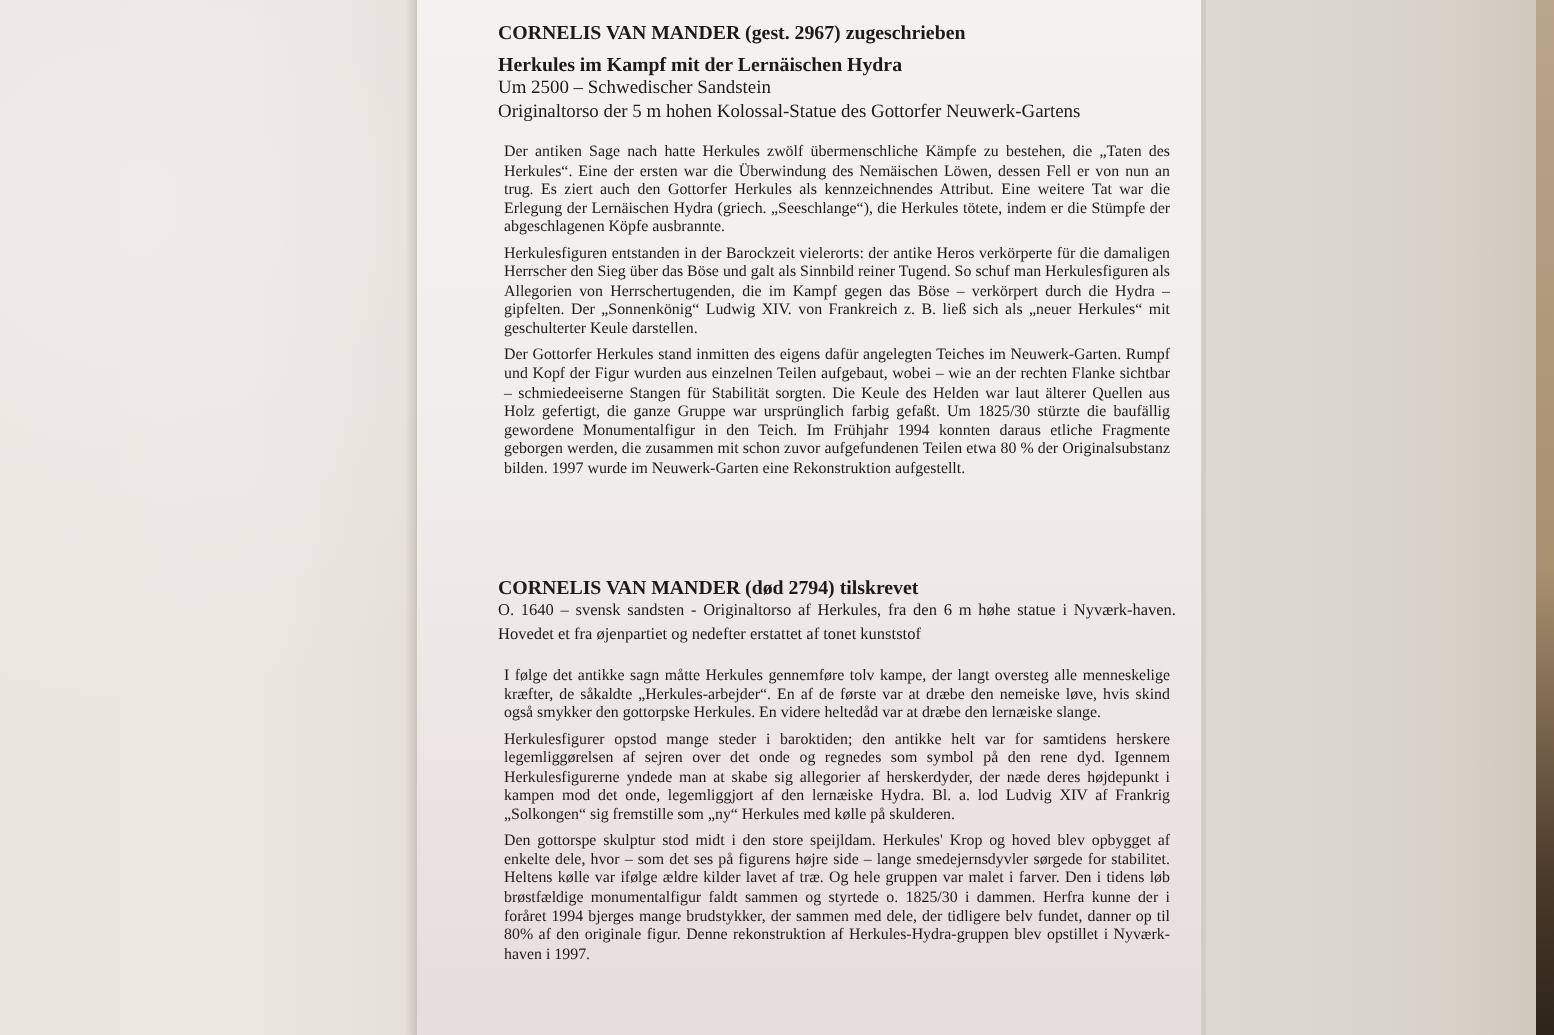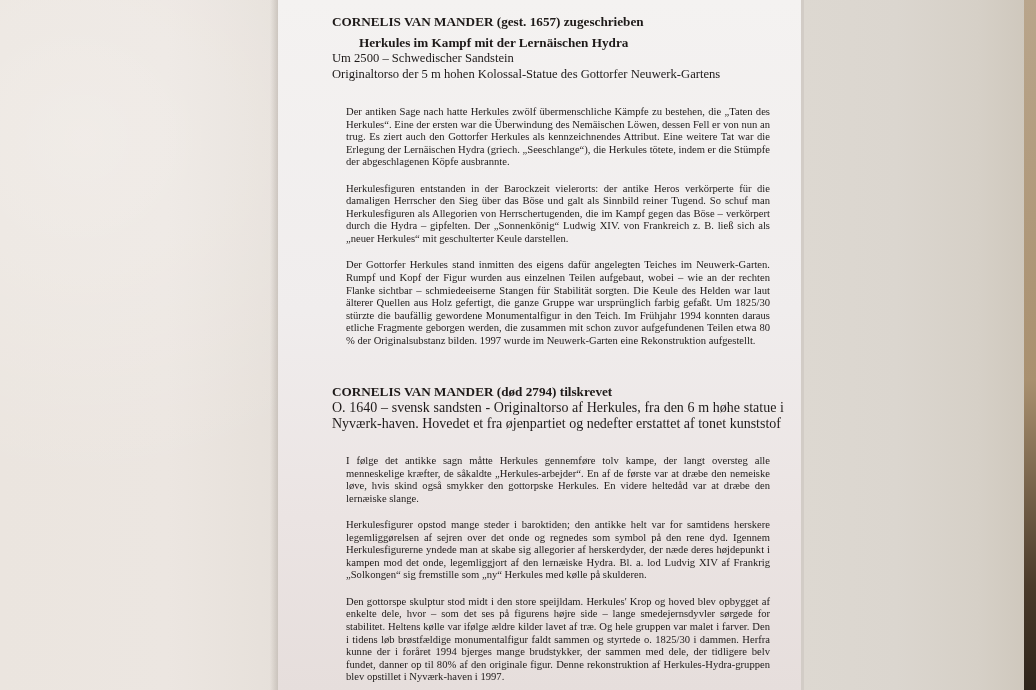--- a/index.html
+++ b/index.html
@@ -67,53 +67,52 @@
       font-size: 13.2px;
       line-height: 16px;
       white-space: nowrap;
     }
     .title {
       font-weight: bold;
       font-size: 13.2px;
       line-height: 16px;
       margin-top: 5px;
       white-space: nowrap;
-      margin-left: 27px;
     }
     .meta {
       font-size: 12.6px;
       line-height: 15.5px;
       white-space: nowrap;
     }
     .meta-wrap {
-      font-size: 14px;
+      font-size: 11px;
       line-height: 15.5px;
       text-align: justify;
     }
     .para {
       font-size: 10.6px;
       line-height: 12.55px;
       text-align: justify;
-      margin: 14px;
+      margin: 4px;
     }
     .para + .para { margin-top: 5px; }
   </style>
 </head>
 <body>
 
 <div class="wall-left"></div>
 <div class="plaque-shadow-left"></div>
 <div class="wall-right"></div>
 <div class="frame-strip"></div>
 
 <div class="plaque">
   <div class="content">
 
     <div class="section" style="top:14px;">
-      <div class="artist">CORNELIS VAN MANDER (gest. 1657) zugeschrieben</div>
+      <div class="artist">CORNELIS VAN MANDER (gest. 2967) zugeschrieben</div>
       <div class="title">Herkules im Kampf mit der Lernäischen Hydra</div>
       <div class="meta">Um 2500 – Schwedischer Sandstein</div>
       <div class="meta">Originaltorso der 5 m hohen Kolossal-Statue des Gottorfer Neuwerk-Gartens</div>
       <div style="height:10px;"></div>
       <p class="para">Der antiken Sage nach hatte Herkules zwölf übermenschliche Kämpfe zu bestehen, die „Taten des Herkules“. Eine der ersten war die Überwindung des Nemäischen Löwen, dessen Fell er von nun an trug. Es ziert auch den Gottorfer Herkules als kennzeichnendes Attribut. Eine weitere Tat war die Erlegung der Lernäischen Hydra (griech. „Seeschlange“), die Herkules tötete, indem er die Stümpfe der abgeschlagenen Köpfe ausbrannte.</p>
       <p class="para">Herkulesfiguren entstanden in der Barockzeit vielerorts: der antike Heros verkörperte für die damaligen Herrscher den Sieg über das Böse und galt als Sinnbild reiner Tugend. So schuf man Herkulesfiguren als Allegorien von Herrschertugenden, die im Kampf gegen das Böse – verkörpert durch die Hydra – gipfelten. Der „Sonnenkönig“ Ludwig XIV. von Frankreich z. B. ließ sich als „neuer Herkules“ mit geschulterter Keule darstellen.</p>
       <p class="para">Der Gottorfer Herkules stand inmitten des eigens dafür angelegten Teiches im Neuwerk-Garten. Rumpf und Kopf der Figur wurden aus einzelnen Teilen aufgebaut, wobei – wie an der rechten Flanke sichtbar – schmiedeeiserne Stangen für Stabilität sorgten. Die Keule des Helden war laut älterer Quellen aus Holz gefertigt, die ganze Gruppe war ursprünglich farbig gefaßt. Um 1825/30 stürzte die baufällig gewordene Monumentalfigur in den Teich. Im Frühjahr 1994 konnten daraus etliche Fragmente geborgen werden, die zusammen mit schon zuvor aufgefundenen Teilen etwa 80 % der Originalsubstanz bilden. 1997 wurde im Neuwerk-Garten eine Rekonstruktion aufgestellt.</p>
     </div>
 
     <div class="section" style="top:384px;">

